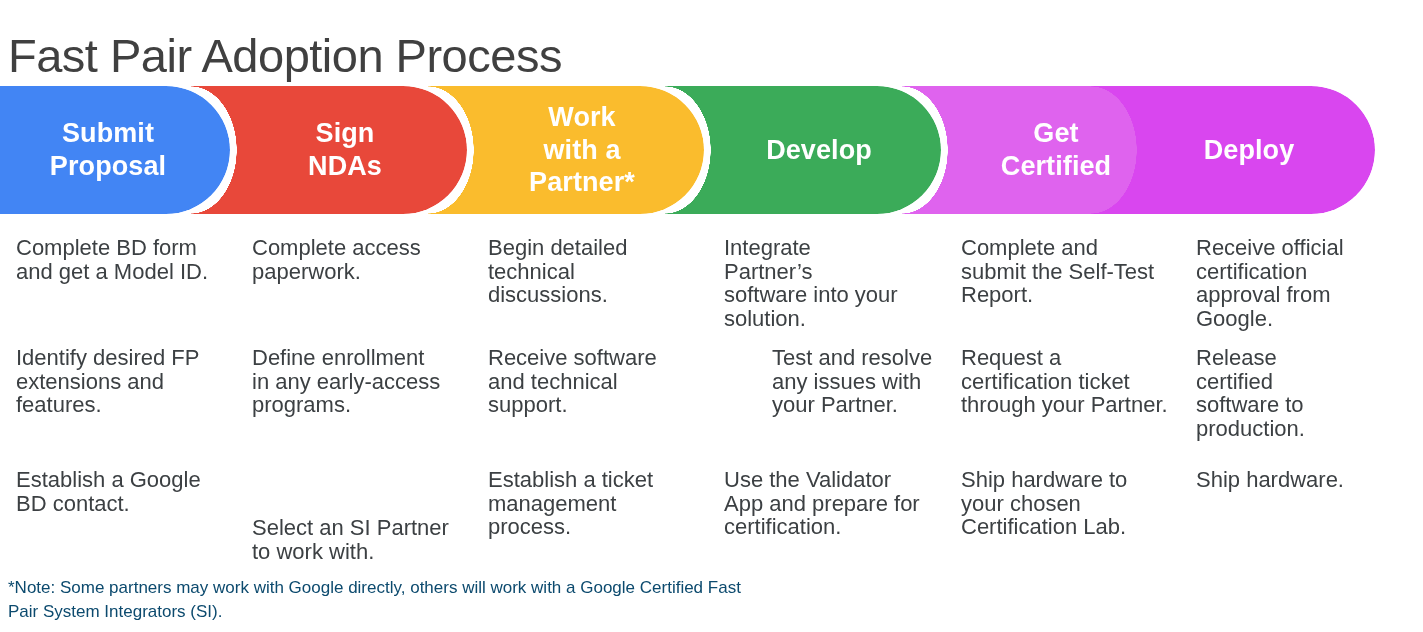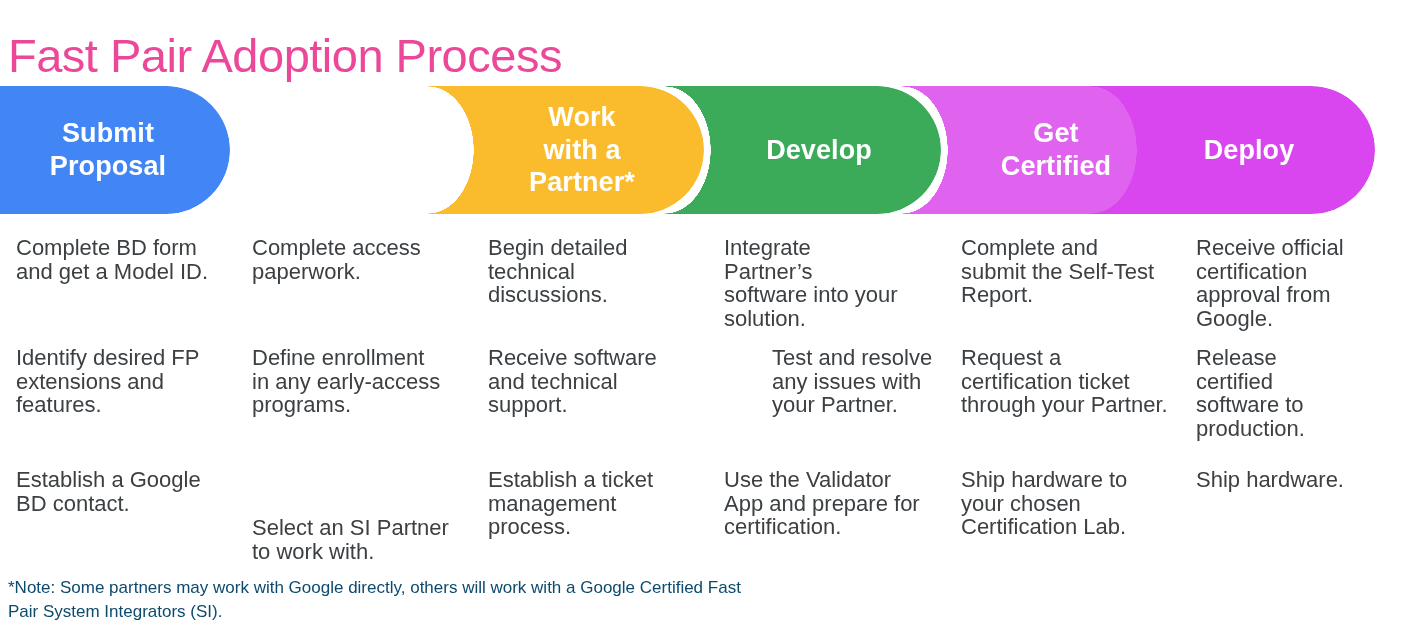--- a/index.html
+++ b/index.html
@@ -17,21 +17,21 @@
   }
 
   
   .page-title {
     position: absolute;
     left: 8px;
     top: -4px;
     font-size: 47px;
     font-weight: 300;
     letter-spacing: -0.5px;
-    color: #ec4899;
+    color: #404040;
     white-space: nowrap;
     line-height: 1.25;
   }
 
   
   .banner-row {
     position: absolute;
     left: 0;
     top: 86px;
     width: 1363px;
@@ -103,20 +103,24 @@
 
 <h1 class="page-title">Fast Pair Adoption Process</h1>
 
 <div class="banner-row">
 
   <div class="banner" style="left:-46px; width:276px; background:#4285f4;">
     <span class="banner-label">Submit
 Proposal</span>
   </div>
 
+  <div class="banner" style="left:191px; width:276px; background:#e8483a;">
+    <span class="banner-label">Sign
+NDAs</span>
+  </div>
 
   <div class="banner" style="left:428px; width:276px; background:#fabc2d;">
     <span class="banner-label">Work
 with a
 Partner*</span>
   </div>
 
   <div class="banner" style="left:665px; width:276px; background:#3bab59;">
     <span class="banner-label">Develop</span>
   </div>

